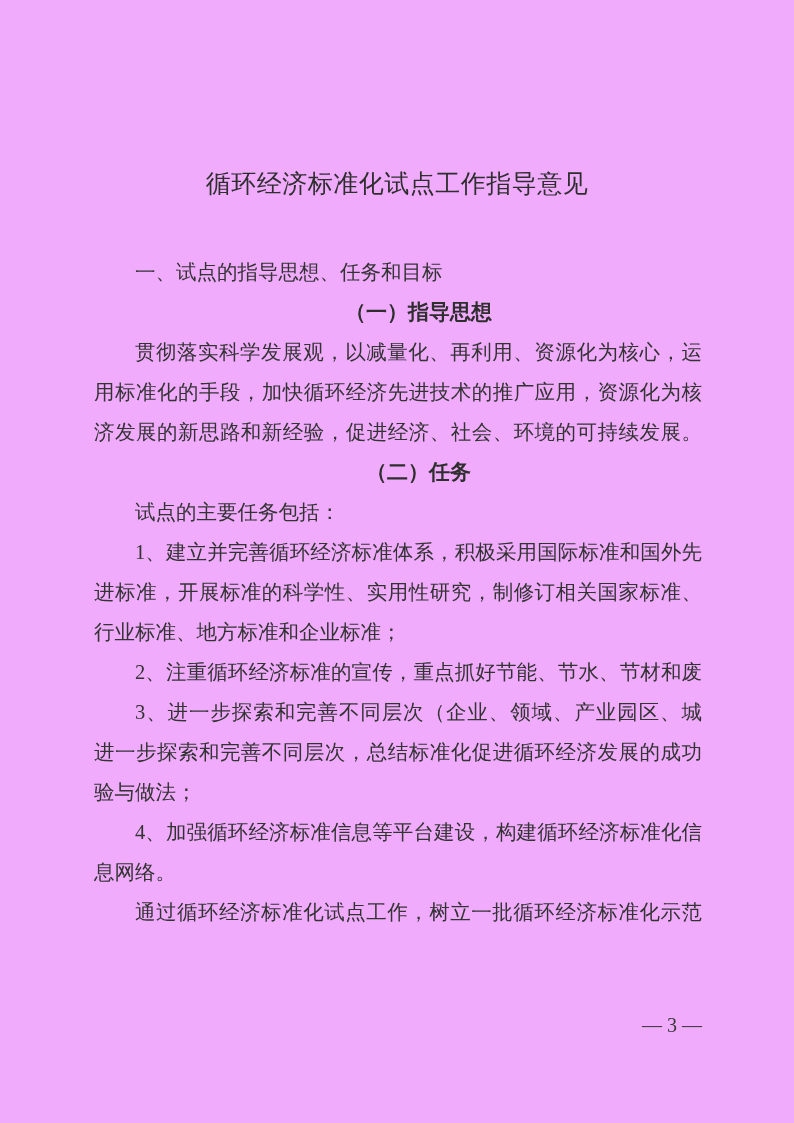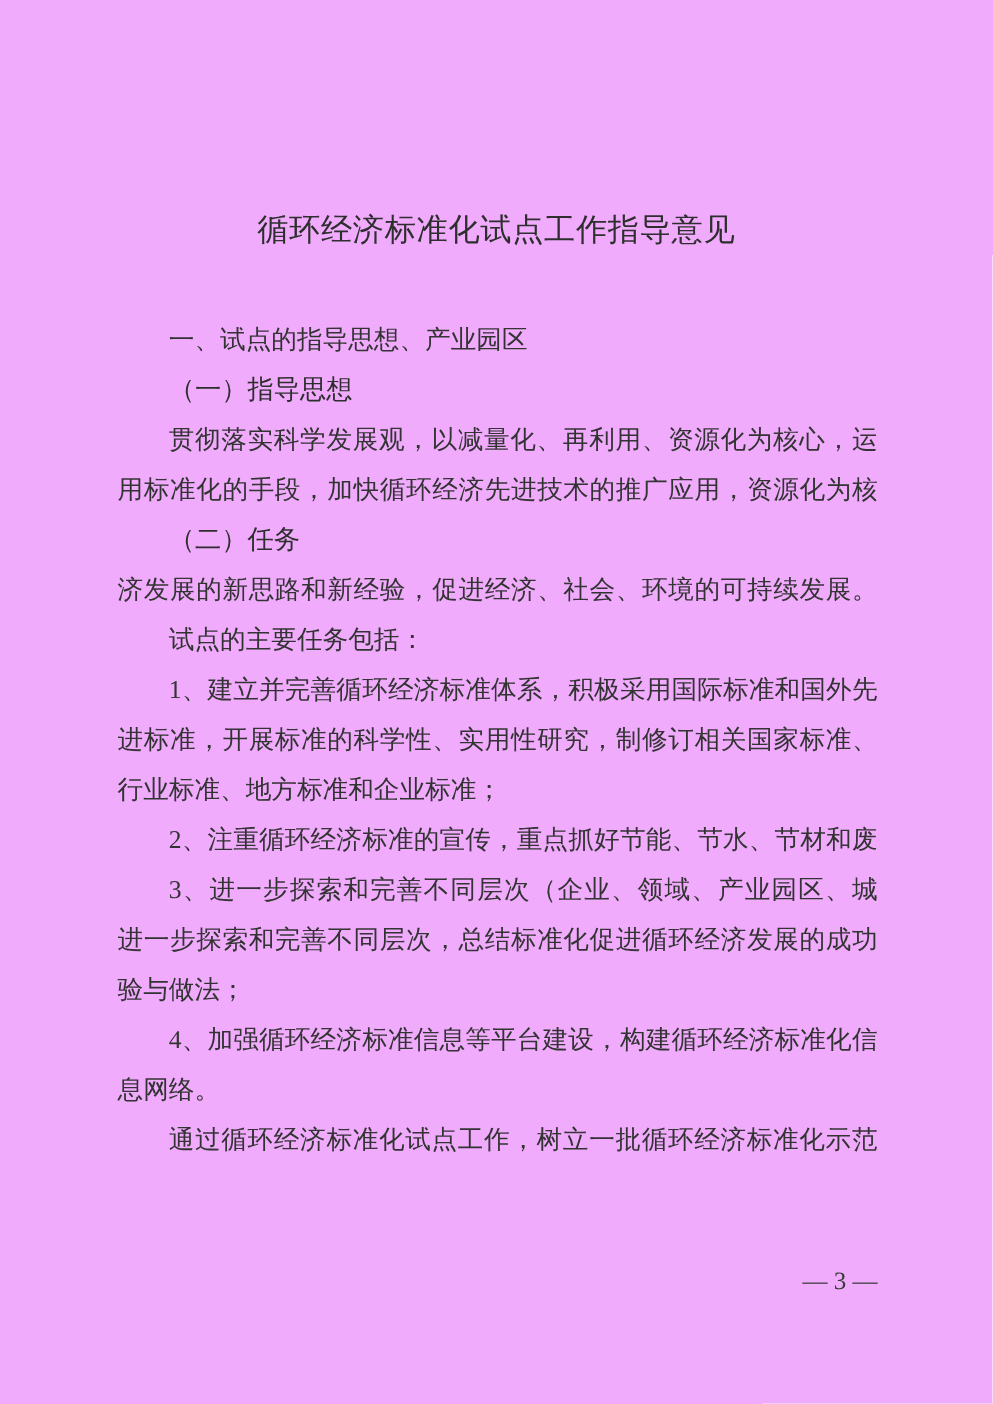--- a/index.html
+++ b/index.html
@@ -47,23 +47,24 @@
     text-indent: 41px;
   }
   .line.stretch {
     white-space: normal;
     text-align: justify;
     text-align-last: justify;
     overflow: hidden;
   }
   .line.heading {
     font-family: "Liberation Sans", "DejaVu Sans", sans-serif;
-    font-weight: normal;
+    font-weight: bold;
     font-size: 21px;
     color: #2e2e2e;
+    text-align: center;
   }
   .page-number {
     position: absolute;
     top: 1012px;
     left: 94px;
     width: 608px;
     height: 26px;
     line-height: 26px;
     text-align: right;
     font-size: 20px;
@@ -71,26 +72,26 @@
   }
 </style>
 </head>
 <body>
 
 <div class="page">
 
   <h1 class="doc-title">循环经济标准化试点工作指导意见</h1>
 
   <div class="body-text">
-    <div class="line indent">一、试点的指导思想、产业园区</div>
+    <div class="line indent">一、试点的指导思想、任务和目标</div>
     <div class="line indent heading">（一）指导思想</div>
     <div class="line indent stretch">贯彻落实科学发展观，以减量化、再利用、资源化为核心，运</div>
     <div class="line stretch">用标准化的手段，加快循环经济先进技术的推广应用，资源化为核心</div>
+    <div class="line stretch">济发展的新思路和新经验，促进经济、社会、环境的可持续发展。</div>
     <div class="line indent heading">（二）任务</div>
-    <div class="line stretch">济发展的新思路和新经验，促进经济、社会、环境的可持续发展。</div>
     <div class="line indent">试点的主要任务包括：</div>
     <div class="line indent stretch">1、建立并完善循环经济标准体系，积极采用国际标准和国外先</div>
     <div class="line stretch">进标准，开展标准的科学性、实用性研究，制修订相关国家标准、</div>
     <div class="line">行业标准、地方标准和企业标准；</div>
     <div class="line indent stretch">2、注重循环经济标准的宣传，重点抓好节能、节水、节材和废</div>
     <div class="line indent stretch">3、进一步探索和完善不同层次（企业、领域、产业园区、城市）</div>
     <div class="line stretch">进一步探索和完善不同层次，总结标准化促进循环经济发展的成功经</div>
     <div class="line">验与做法；</div>
     <div class="line indent stretch">4、加强循环经济标准信息等平台建设，构建循环经济标准化信</div>
     <div class="line">息网络。</div>

